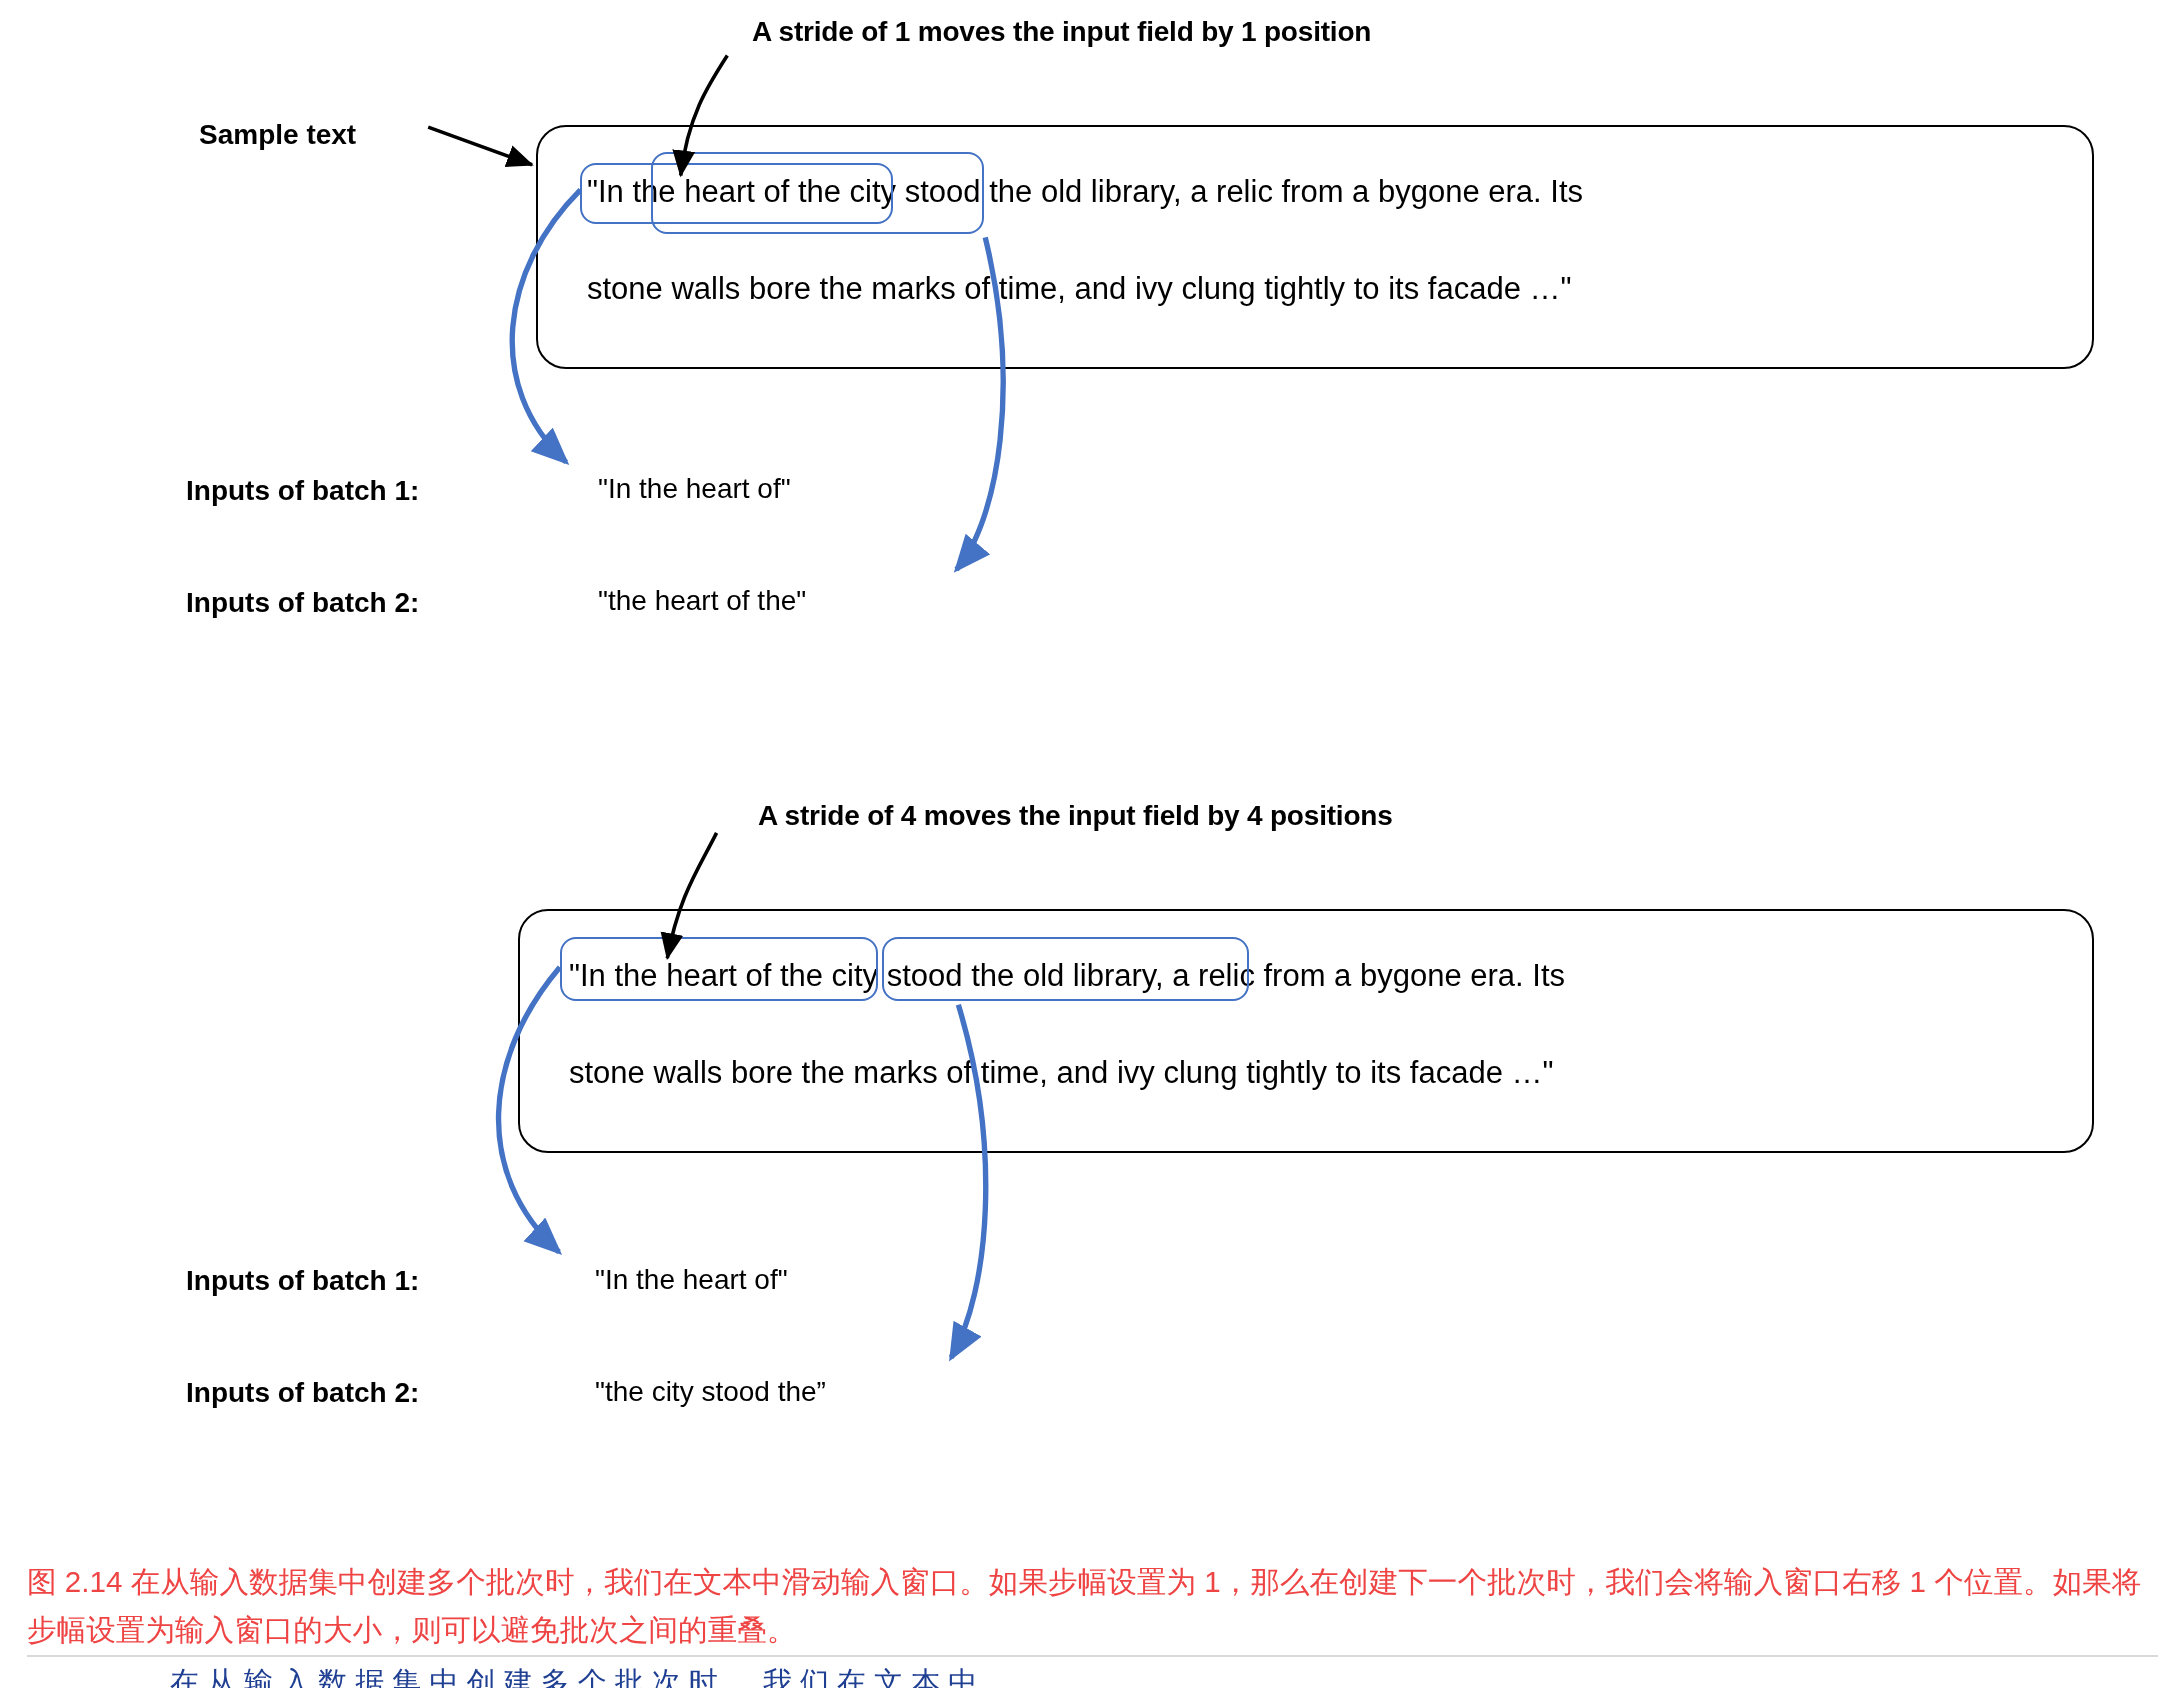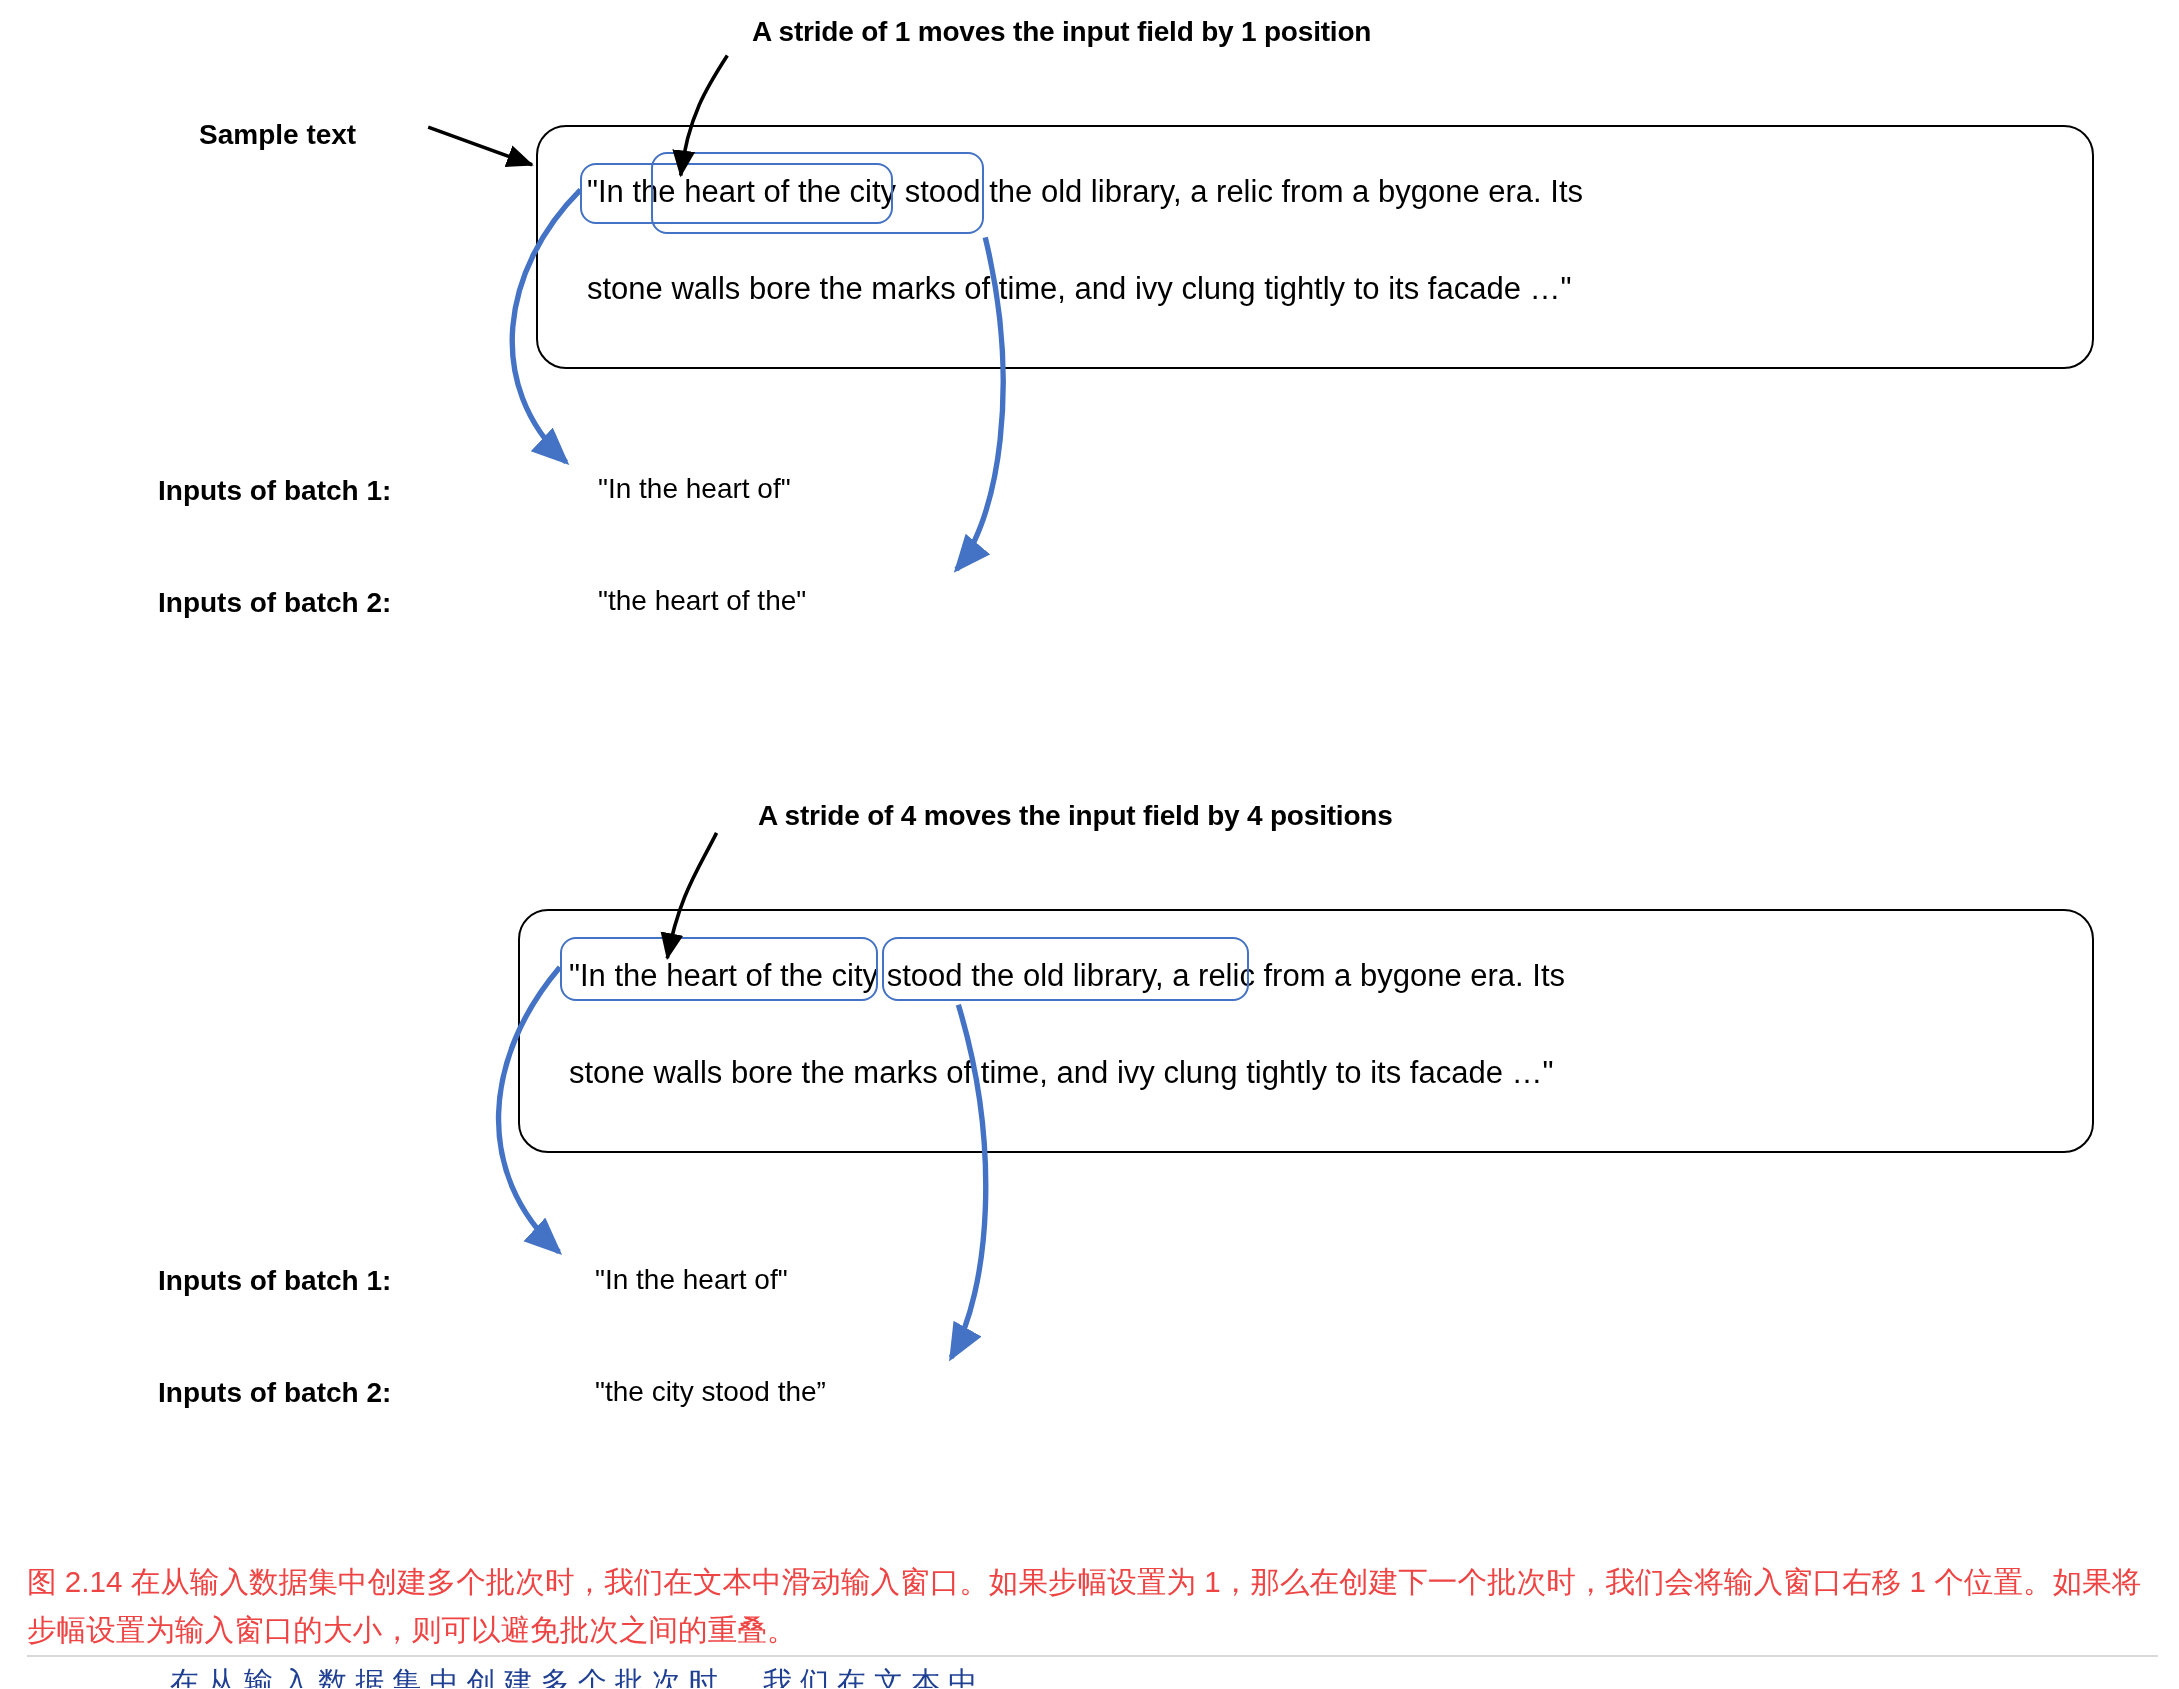--- a/index.html
+++ b/index.html
@@ -43,20 +43,21 @@
     position: absolute;
     font-weight: bold;
     font-size: 28px;
     white-space: nowrap;
   }
   .batch-label {
     position: absolute;
     font-weight: bold;
     font-size: 28px;
     white-space: nowrap;
+    margin-left: 28px;
   }
   .batch-value {
     position: absolute;
     font-size: 28px;
     white-space: nowrap;
   }
 
   
   .text-box {
     position: absolute;

